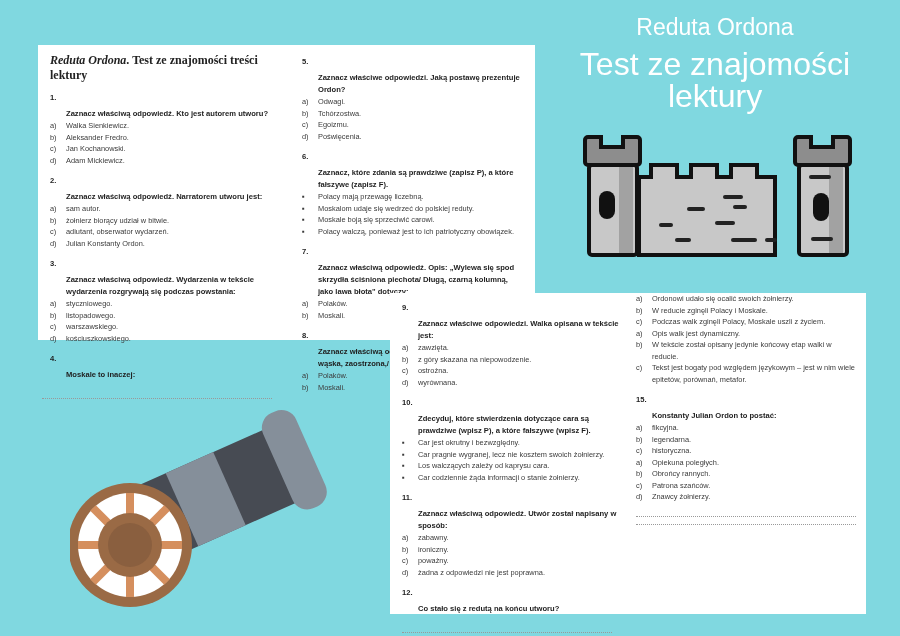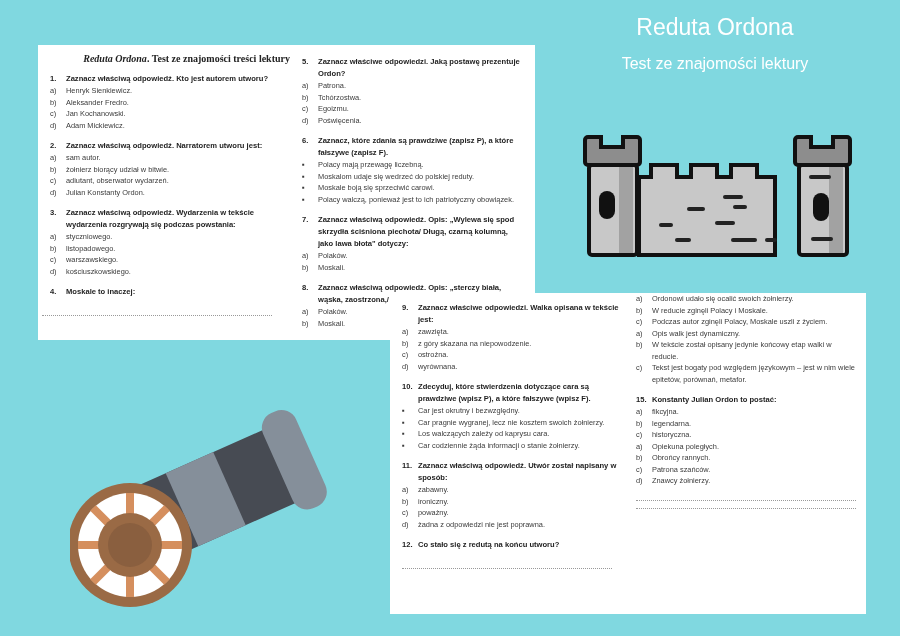--- a/index.html
+++ b/index.html
@@ -6,35 +6,35 @@
   body {
     width:900px; height:636px; overflow:hidden;
     background:#80d8e0; position:relative;
     font-family:"Liberation Sans", sans-serif;
   }
   .title-block {
     position:absolute; left:540px; top:12px; width:360px;
     text-align:center; color:#ffffff;
   }
   .title-line1 { font-size:23px; line-height:30px; margin-left:-10px; }
-  .title-line2 { font-size:16px; line-height:32px; margin-top:6px; margin-left:-10px; }
+  .title-line2 { font-size:32px; line-height:32px; margin-top:6px; margin-left:-10px; }
 
   .doc { position:absolute; background:#ffffff; }
   .doc1 { left:38px; top:45px; width:497px; height:295px; }
   .doc2 { left:390px; top:293px; width:476px; height:321px; }
 
   .col { position:absolute; }
   .doc-heading {
-    font-family:"Liberation Serif", serif; font-size:10px; font-weight:bold;
-    color:#222; text-align:right;
+    font-family:"Liberation Serif", serif; font-size:12px; font-weight:bold;
+    color:#222; text-align:left;
   }
   .doc-heading i { font-style:italic; }
   .q { font-size:7.6px; font-weight:bold; color:#1e1e1e; line-height:12px; margin-top:9px; display:flex; }
   .q .num { width:16px; flex:none; }
-  .q .txt { flex:1; }
+  .q .txt { flex:1;margin-top:16px; }
   .opt { font-size:7.4px; color:#3a3a3a; line-height:11.5px; display:flex; }
   .opt .lbl { width:16px; flex:none; }
   .opt .ot { flex:1; }
   .bullet .lbl { font-size:8px; }
   .dots { border-bottom:1px dotted #999; height:1px; margin-top:14px; }
 
   .castle { position:absolute; left:575px; top:125px; width:300px; height:135px; }
   .cannon { position:absolute; left:70px; top:350px; width:270px; height:260px; }
 </style>
 </head>
@@ -96,21 +96,21 @@
     <div class="doc-heading">
       <i>Reduta Ordona</i><span>. Test ze znajomości treści lektury</span>
     </div>
     <div id="d1l">
         <div class="q">
           <span class="num">1.</span>
           <span class="txt">Zaznacz właściwą odpowiedź. Kto jest autorem utworu?</span>
         </div>
         <div class="opt">
           <span class="lbl">a)</span>
-          <span class="ot">Henryk Sienkiewicz.</span>
+          <span class="ot">Walka Sienkiewicz.</span>
         </div>
         <div class="opt">
           <span class="lbl">b)</span>
           <span class="ot">Aleksander Fredro.</span>
         </div>
         <div class="opt">
           <span class="lbl">c)</span>
           <span class="ot">Jan Kochanowski.</span>
         </div>
         <div class="opt">
@@ -165,21 +165,21 @@
     <div class="dots" style="margin-top:16px; margin-left:-8px; width:230px;"></div>
   </div>
   <div class="col" style="left:264px; top:2px; width:220px;">
     <div id="d1r">
         <div class="q">
           <span class="num">5.</span>
           <span class="txt">Zaznacz właściwe odpowiedzi. Jaką postawę prezentuje Ordon?</span>
         </div>
         <div class="opt">
           <span class="lbl">a)</span>
-          <span class="ot">Patrona.</span>
+          <span class="ot">Odwagi.</span>
         </div>
         <div class="opt">
           <span class="lbl">b)</span>
           <span class="ot">Tchórzostwa.</span>
         </div>
         <div class="opt">
           <span class="lbl">c)</span>
           <span class="ot">Egoizmu.</span>
         </div>
         <div class="opt">
@@ -309,21 +309,21 @@
         <div class="opt">
           <span class="lbl">a)</span>
           <span class="ot">Ordonowi udało się ocalić swoich żołnierzy.</span>
         </div>
         <div class="opt">
           <span class="lbl">b)</span>
           <span class="ot">W reducie zginęli Polacy i Moskale.</span>
         </div>
         <div class="opt">
           <span class="lbl">c)</span>
-          <span class="ot">Podczas autor zginęli Polacy, Moskale uszli z życiem.</span>
+          <span class="ot">Podczas walk zginęli Polacy, Moskale uszli z życiem.</span>
         </div>
         <div class="opt">
           <span class="lbl">a)</span>
           <span class="ot">Opis walk jest dynamiczny.</span>
         </div>
         <div class="opt">
           <span class="lbl">b)</span>
           <span class="ot">W tekście został opisany jedynie końcowy etap walki w reducie.</span>
         </div>
         <div class="opt">

